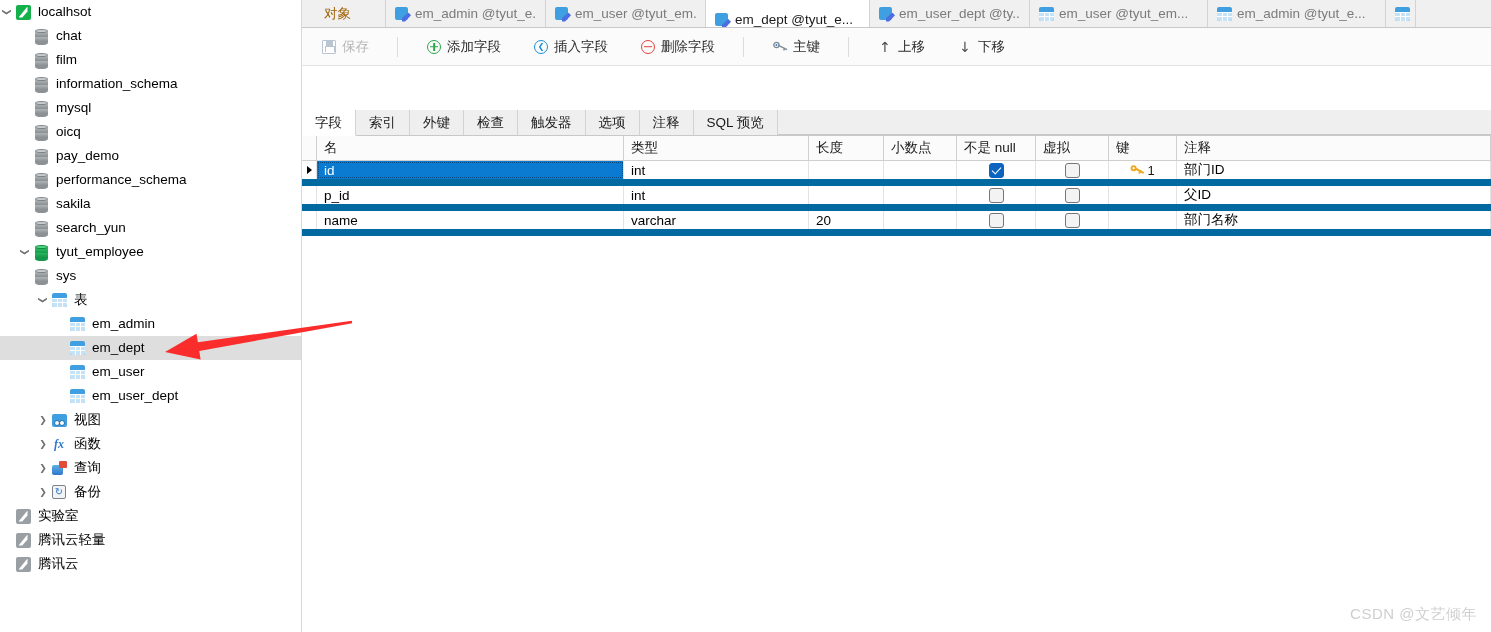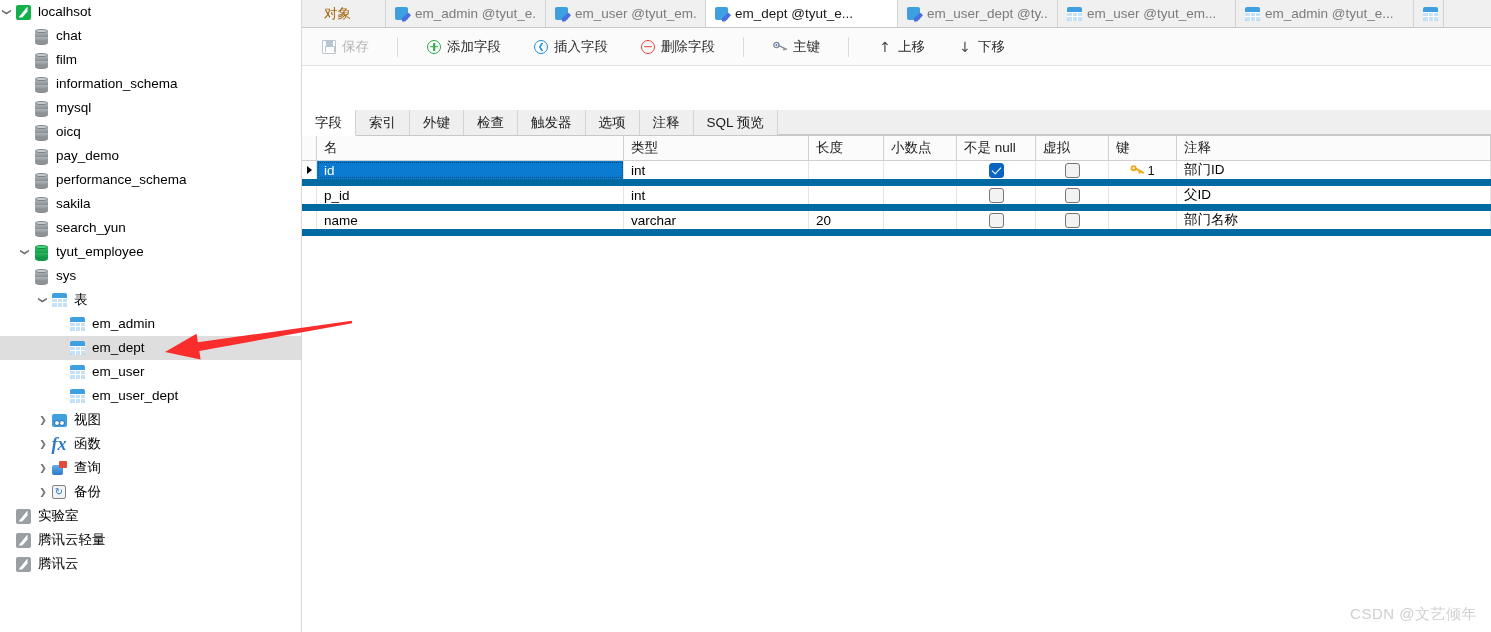--- a/index.html
+++ b/index.html
@@ -87,21 +87,21 @@
   }
   
   .ic-view { width: 15px; height: 13px; background: #3f9fe0; border-radius: 2px; position: relative; }
   .ic-view:before, .ic-view:after {
     content: ""; position: absolute; top: 6px; width: 4px; height: 4px;
     border-radius: 50%; background: #fff; border: 1px solid #1f6fa8;
   }
   .ic-view:before { left: 2px; }
   .ic-view:after { right: 2px; }
   
-  .ic-fx { font-style: italic; font-weight: bold; color: #2f77c9; font-size: 18px;
+  .ic-fx { font-style: italic; font-weight: bold; color: #2f77c9; font-size: 12px;
            font-family: "Liberation Serif", serif; line-height: 1; }
   
   .ic-query { width: 15px; height: 14px; position: relative; }
   .ic-query:before { content:""; position:absolute; left:0; top:4px; width: 11px; height: 10px;
     background: linear-gradient(#5fb0e8,#2f77c9); border-radius:2px; }
   .ic-query:after { content:""; position:absolute; right:0; top:0; width: 8px; height: 7px;
     background: #e04b3a; border-radius: 1px; }
   
   .ic-backup { width: 14px; height: 14px; border: 1px solid #7c8287; border-radius: 2px;
     background: #f2f3f4; color: #2f77c9; font-size: 10px; line-height: 12px; text-align: center; }
@@ -439,21 +439,21 @@
           <span style="overflow: hidden;">对象</span>
         </div>
         <div class="ftab" style="width: 160px;">
           <span class="tico ico-design"></span>
           <span style="overflow: hidden;">em_admin @tyut_e...</span>
         </div>
         <div class="ftab" style="width: 160px;">
           <span class="tico ico-design"></span>
           <span style="overflow: hidden;">em_user @tyut_em...</span>
         </div>
-        <div class="ftab active" style="width: 192px;">
+        <div class="ftab active" style="width: 164px; align-items: flex-end;">
           <span class="tico ico-design"></span>
           <span style="overflow: hidden;">em_dept @tyut_e...</span>
         </div>
         <div class="ftab" style="width: 160px;">
           <span class="tico ico-design"></span>
           <span style="overflow: hidden;">em_user_dept @ty...</span>
         </div>
         <div class="ftab" style="width: 178px;">
           <span class="tico ">
             <span class="ic-table" style="display:block"></span>

